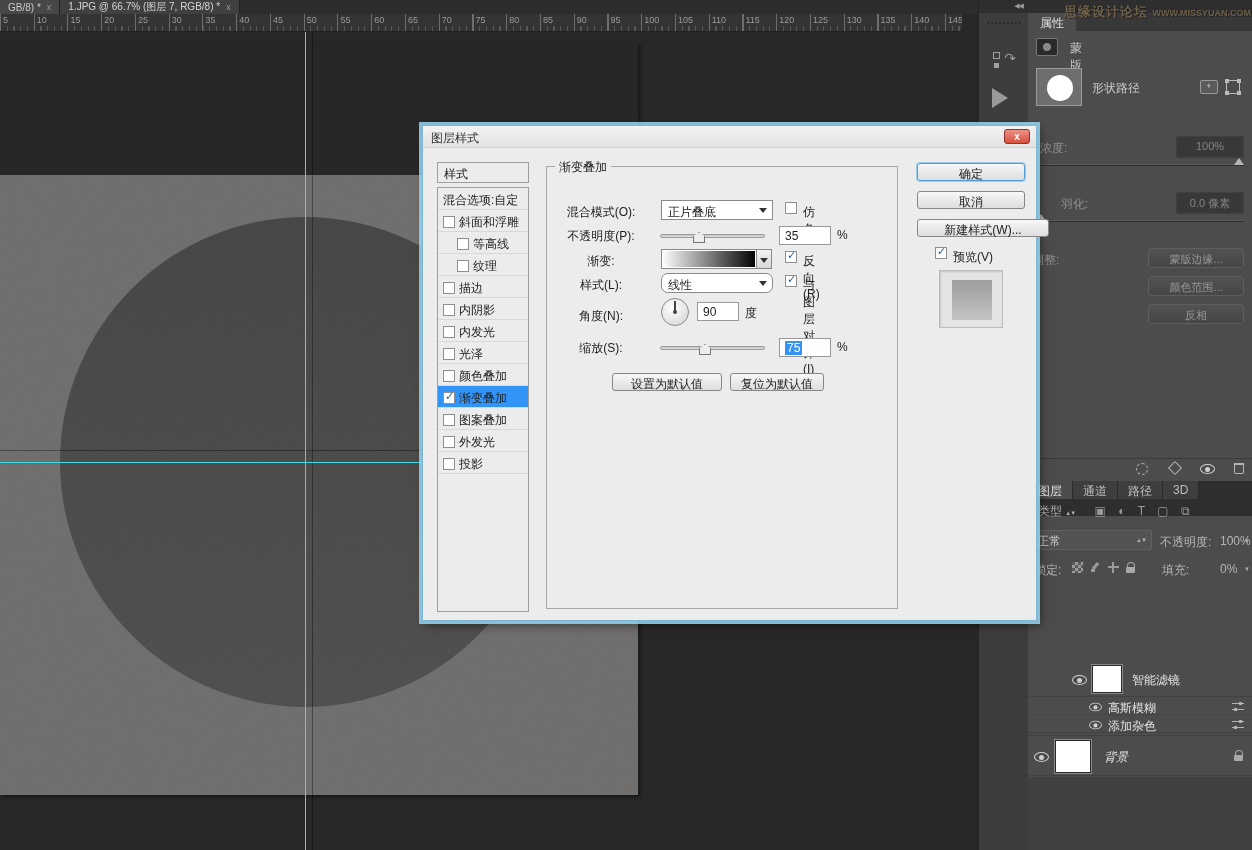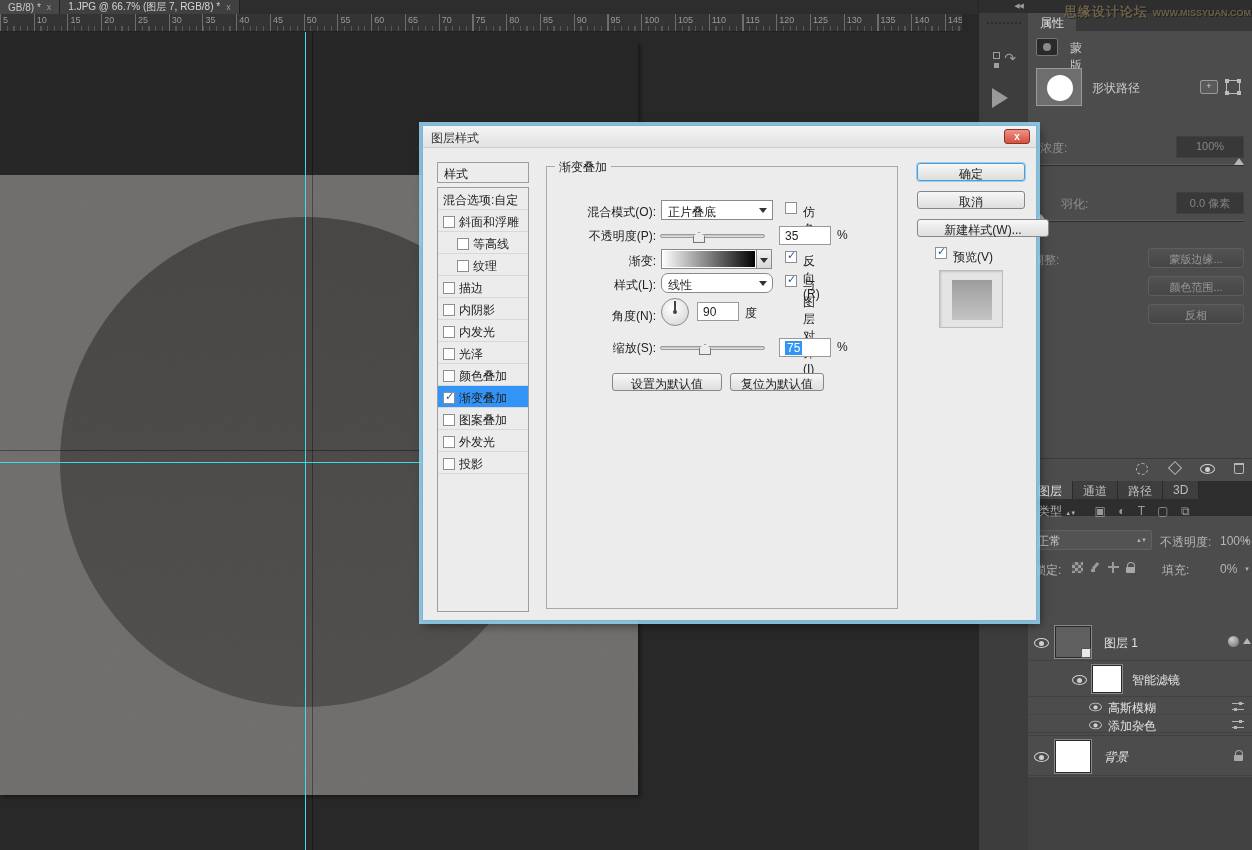--- a/index.html
+++ b/index.html
@@ -118,21 +118,21 @@
   .stylelist { position:absolute; left:14px; top:61px; width:92px; height:425px; border:1px solid #9e9e9e; background:#ececec; }
   .sitem { position:relative; height:22px; border-bottom:1px solid #d8d8d8; padding:4px 0 0 5px; white-space:nowrap; }
   .sitem.indent { padding-left:19px; }
   .sitem.sel { background:#3394f7; }
   .cb { display:inline-block; width:12px; height:12px; background:#fff; border:1px solid #8f8f8f; vertical-align:-2px; margin-right:4px; position:relative; }
   .cb span { position:absolute; left:1px; top:-3px; color:#2c5c9c; font-size:11px; font-weight:bold; }
 
   .fieldset { position:absolute; border:1px solid #a8a8a8; }
   .legend { position:absolute; top:-8px; left:8px; background:#ececec; padding:0 4px; }
 
-  .frm-label { position:absolute; text-align:right; width:110px; }
+  .frm-label { position:absolute; text-align:center; width:110px; }
   .dd { position:absolute; width:112px; height:20px; background:#fff; border:1px solid #8a8a8a; padding:3px 0 0 6px; }
   .dd .arr { position:absolute; right:5px; top:7px; width:0; height:0; border-top:5px solid #333; border-left:4px solid transparent; border-right:4px solid transparent; }
   .numbox { position:absolute; height:19px; background:#fff; border:1px solid #999; padding:2px 0 0 5px; }
   .numbox .hl { background:#3394f7; color:#fff; padding:0 2px; }
   .ltslider { position:absolute; width:105px; height:4px; background:linear-gradient(#bdbdbd,#e8e8e8); border:1px solid #9a9a9a; border-radius:2px; }
   .ltthumb { position:absolute; top:3px; width:12px; height:11px; background:#ececec; border:1px solid #777; clip-path:polygon(50% 0,100% 38%,100% 100%,0 100%,0 38%); }
   .gradbar { position:absolute; width:96px; height:20px; border:1px solid #8a8a8a; background:linear-gradient(to right,#ffffff,#000000); box-shadow:inset 0 0 0 1px #fff; }
   .gradbtn { position:absolute; width:16px; height:20px; background:linear-gradient(#f2f2f2,#d8d8d8); border:1px solid #8a8a8a; }
   .gradbtn i { position:absolute; left:3px; top:8px; width:0; height:0; border-top:5px solid #333; border-left:4px solid transparent; border-right:4px solid transparent; }
   .dial { position:absolute; width:28px; height:28px; border-radius:50%; border:1px solid #8a8a8a; background:radial-gradient(circle at 40% 35%,#ffffff,#d2d2d2); }
@@ -325,32 +325,20 @@
 
     <div>
       <span class="frow dim" style="left:6px; top:562px; width:auto;">锁定:</span>
       <span class="frow locks" style="left:44px; top:562px; width:auto;"><i class="ck"></i><span class="brushic"></span><span class="plus"></span><span class="padlock"></span></span>
       <span class="frow dim" style="left:134px; top:562px; width:auto;">填充:</span>
       <span class="frow dim" style="left:192px; top:562px; width:auto;">0%</span>
       <span class="spin" style="position:absolute; left:216px; top:566px;">▼</span>
     </div>
 
 
-    <div class="lrow" style="top:624px; height:37px;">
-      <span class="eye" style="position:absolute; left:6px; top:14px;">
-          <i></i>
-          <b></b>
-        </span>
-      <span class="lthumb" style="left:27px; top:2px; width:36px; height:32px; background:#5f5f5f;">
-          <span class="badge"></span>
-        </span>
-      <span class="lname" style="left:76px; top:11px;">图层 1</span>
-      <span class="sphere" style="left:200px; top:12px;"></span>
-      <span class="uparrow" style="left:215px; top:14px;"></span>
-    </div>
 
     <div class="lrow" style="top:662px; height:35px;">
       <span class="eye" style="position:absolute; left:44px; top:13px;">
           <i></i>
           <b></b>
         </span>
       <span class="lthumb" style="left:64px; top:3px; width:30px; height:28px;"></span>
       <span class="lname" style="left:104px; top:10px;">智能滤镜</span>
     </div>
 

